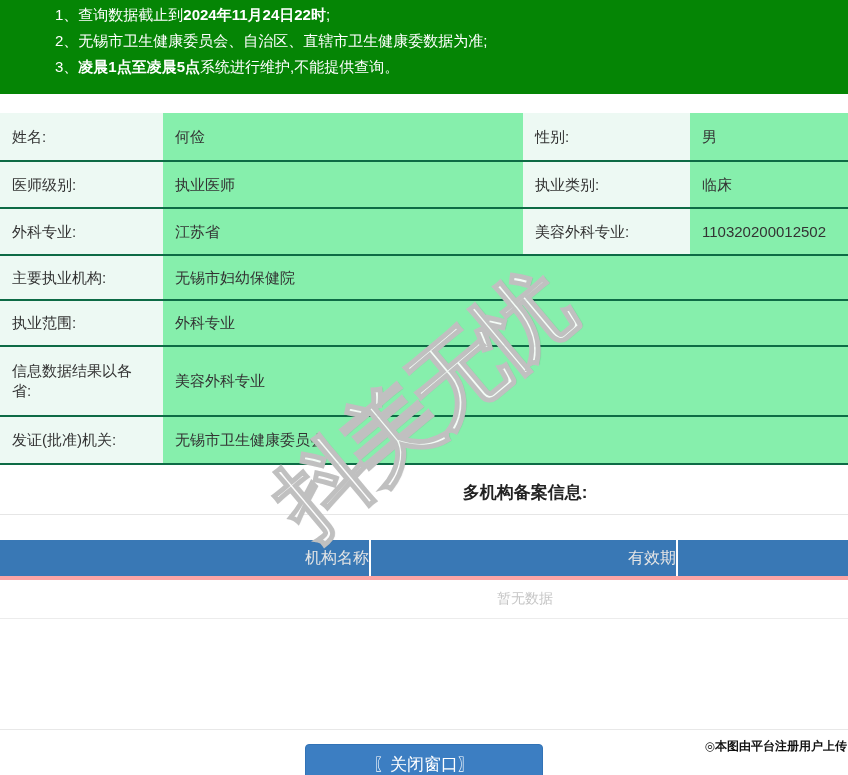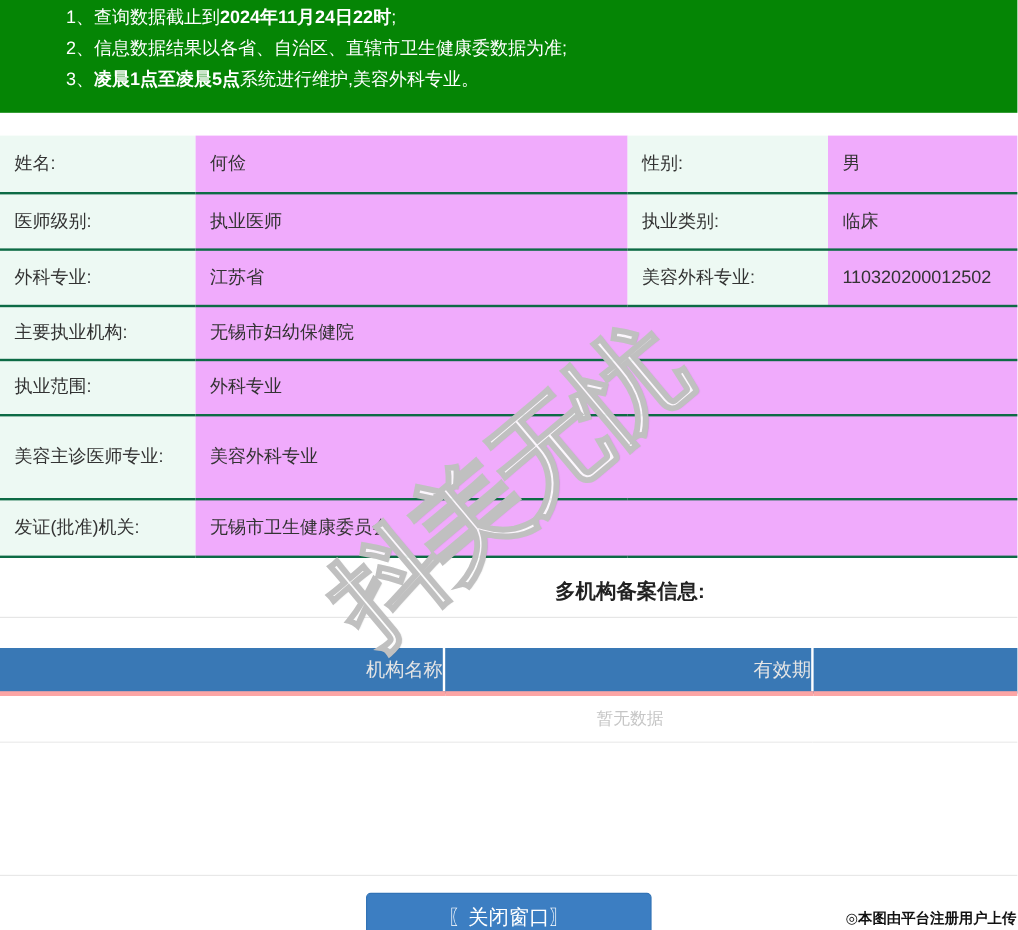--- a/index.html
+++ b/index.html
@@ -22,21 +22,21 @@
   
   table.detail {
     width:1050px; border-collapse:collapse; margin-top:19px;
     font-size:15px; table-layout:fixed;
   }
   table.detail td {
     border-bottom:2px solid #0d6b45; vertical-align:middle;
     padding:0 16px 0 12px; line-height:20px;
   }
   td.lbl  { background:#edf9f3; padding-right:36px; }
-  td.val  { background:#f0abfc; padding-left:14px; }
+  td.val  { background:#86efac; padding-left:14px; }
   tr.h48 { height:48px; } tr.h47 { height:47px; } tr.h45 { height:45px; }
   tr.h46 { height:46px; } tr.h70 { height:70px; }
 
   
   .section-title {
     width:1050px; text-align:center; font-size:17px; font-weight:bold;
     color:#222; margin:16px 0 9px 0; line-height:24px;
   }
   .divider1 { width:1050px; border-top:1px solid #e6e6e6; }
   .divider2 { width:1050px; border-top:1px solid #e8e8e8; margin-top:110px; }
@@ -58,21 +58,21 @@
   }
 
   
   .close-btn {
     display:block; margin:14px auto 0 auto; width:238px; height:42px;
     background:#3c7ec2; color:#fff; font-size:17px; border:1px solid #3273b6;
     border-radius:4px; cursor:pointer; text-align:center; line-height:40px;
     font-family:"Liberation Sans","DejaVu Sans",sans-serif;
   }
   .credit {
-    position:absolute; top:757px; right:1px; font-size:12px; font-weight:bold;
+    position:absolute; top:738px; right:1px; font-size:12px; font-weight:bold;
     color:#111; letter-spacing:0px; white-space:nowrap;
     text-shadow:-1px -1px 0 #fff, 1px -1px 0 #fff, -1px 1px 0 #fff, 1px 1px 0 #fff;
   }
 
   
   .wm {
     position:absolute; left:250px; top:344px; z-index:6;
     font-size:92px; font-weight:bold; white-space:nowrap; letter-spacing:-6px;
     color:rgba(255,255,255,0.92);
     -webkit-text-stroke:2px #c0c0c0;
@@ -81,22 +81,22 @@
     pointer-events:none;
   }
 </style>
 </head>
 <body>
 
 <div class="page">
 
   <div class="notice content">
     <div class="line"><span>1、</span><span>查询数据截止到</span><b>2024年11月24日22时</b><span>;</span></div>
-    <div class="line"><span>2、</span><span>信息数据结果以各省、自治区、直辖市卫生健康委数据为准;</span><b></b><span></span></div>
-    <div class="line"><span>3、</span><span></span><b>凌晨1点至凌晨5点</b><span>系统进行维护,美容外科专业。</span></div>
+    <div class="line"><span>2、</span><span>无锡市卫生健康委员会、自治区、直辖市卫生健康委数据为准;</span><b></b><span></span></div>
+    <div class="line"><span>3、</span><span></span><b>凌晨1点至凌晨5点</b><span>系统进行维护,不能提供查询。</span></div>
   </div>
 
   <table class="detail">
     <colgroup>
         <col style="width:163px">
         <col style="width:360px">
         <col style="width:167px">
         <col style="width:360px">
       </colgroup>
     <tbody>
@@ -120,21 +120,21 @@
     </tr>
     <tr class="h45">
       <td class="lbl">主要执业机构:</td>
       <td class="val" colspan="3">无锡市妇幼保健院</td>
     </tr>
     <tr class="h46">
       <td class="lbl">执业范围:</td>
       <td class="val" colspan="3">外科专业</td>
     </tr>
     <tr class="h70">
-      <td class="lbl">美容主诊医师专业:</td>
+      <td class="lbl">信息数据结果以各省:</td>
       <td class="val" colspan="3">美容外科专业</td>
     </tr>
     <tr class="h48">
       <td class="lbl">发证(批准)机关:</td>
       <td class="val" colspan="3">无锡市卫生健康委员会</td>
     </tr>
   </tbody>
     </table>
 
   <div class="section-title content">多机构备案信息:</div>

